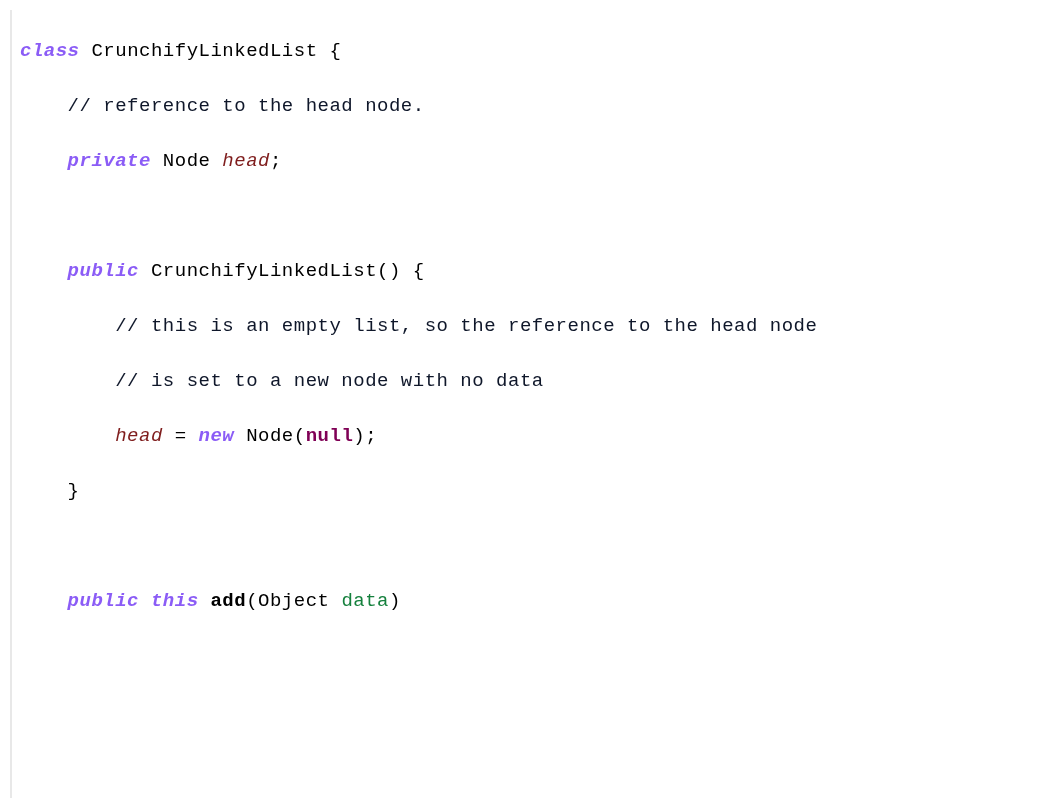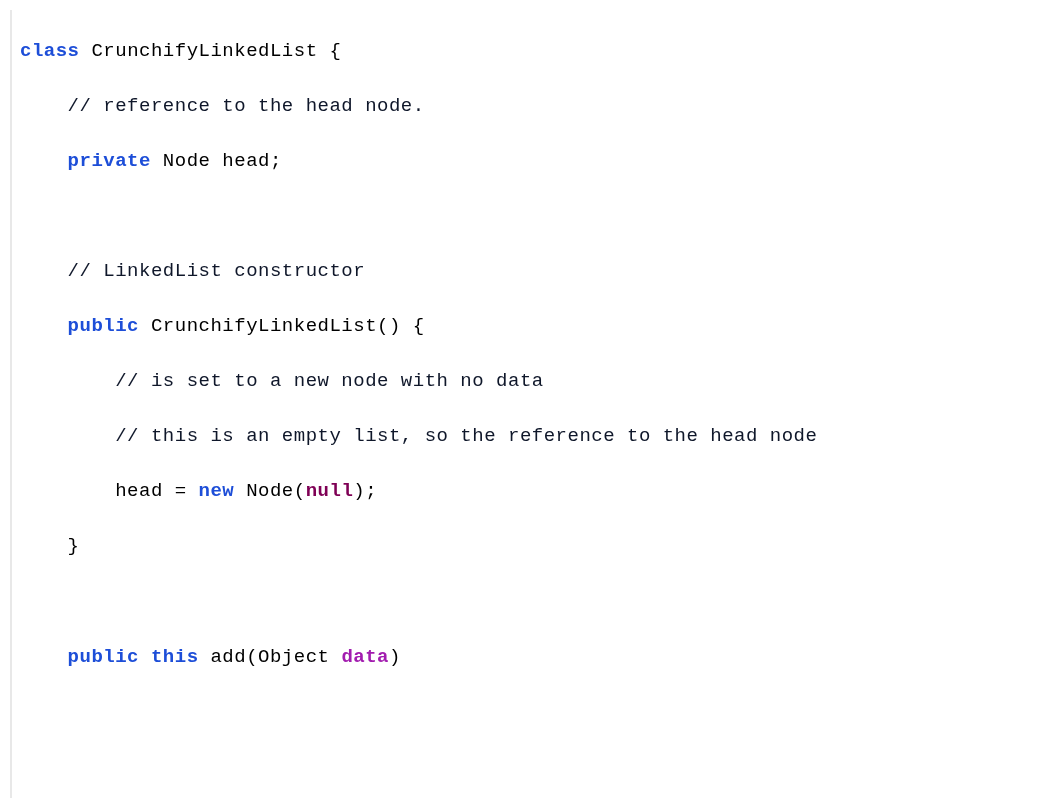--- a/index.html
+++ b/index.html
@@ -13,39 +13,38 @@
     color: #000000;
   }
   .code-container {
     border-left: 2px solid #e8e8e8;
     padding-left: 8px;
     white-space: pre;
   }
   .line {
     display: block;
   }
-  .kw { color: #1d4ed8; font-weight: bold; }                       
-  .field { color: #000000; }                       
-  .param { color: #a21caf; font-weight: bold; }                       
+  .kw { color: #8b5cf6; font-weight: bold; font-style: italic; }                       
+  .field { color: #7f1d1d; font-style: italic; }                       
+  .param { color: #15803d; }                       
   .comment { color: #0f172a; }                     
   .nullkw { color: #7f0055; font-weight: bold; margin-top: 14px; }                         
-  b { font-weight: normal; }
+  b { font-weight: bold; }
 </style>
 </head>
 <body>
 
 <div class="code-container">
 <span class="line"><span class="kw">class</span> <span>CrunchifyLinkedList</span><span> {</span></span>
 <span class="line">    <span class="comment">// reference to the head node.</span></span>
 <span class="line">    <span class="kw">private</span> <span>Node</span> <span class="field">head</span><span>;</span></span>
 <span class="line"> </span>
-<span class="line">    <span class="comment">// LinkedList constructor</span></span>
 <span class="line">    <span class="kw">public</span> <span>CrunchifyLinkedList</span><span>() {</span></span>
+<span class="line">        <span class="comment">// this is an empty list, so the reference to the head node</span></span>
 <span class="line">        <span class="comment">// is set to a new node with no data</span></span>
-<span class="line">        <span class="comment">// this is an empty list, so the reference to the head node</span></span>
 <span class="line">        <span class="field">head</span><span> = </span><span class="kw">new</span><span> Node(</span><span class="nullkw">null</span><span>);</span></span>
 <span class="line">    <span>}</span></span>
 <span class="line"> </span>
 <span class="line">    <span class="kw">public</span> <span class="kw">this</span><b><span> add</span></b><span>(Object </span><span class="param">data</span><span>)</span></span>
 
 
 
 
 
 

